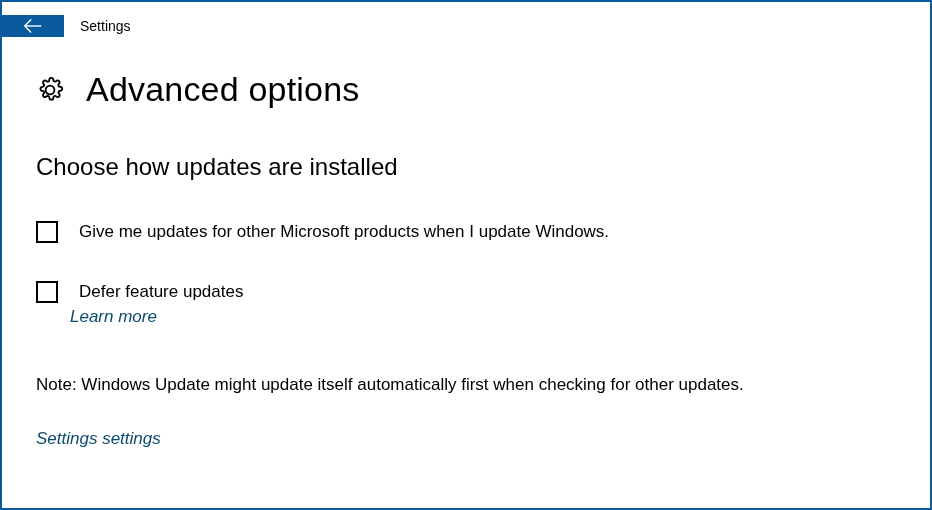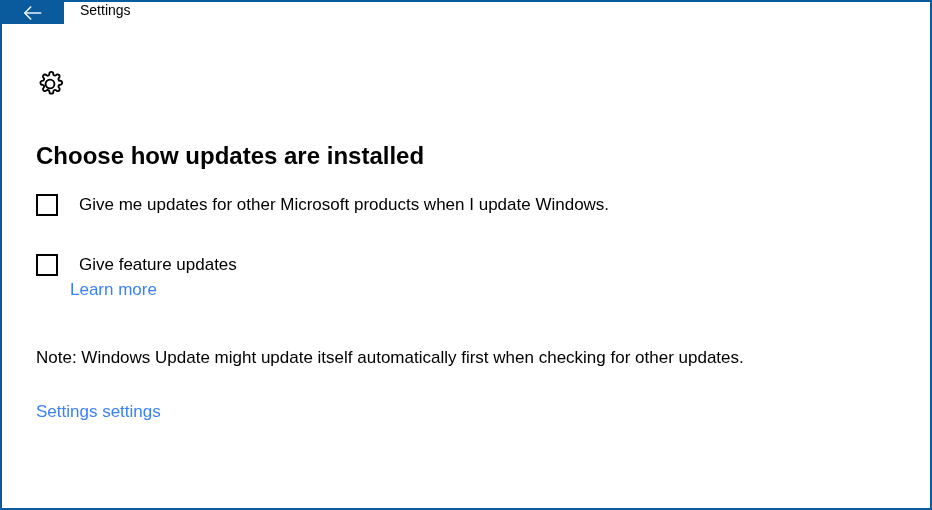--- a/index.html
+++ b/index.html
@@ -11,21 +11,21 @@
     body {
       width: 932px;
       height: 510px;
       background: #fff;
       border: 2px solid #0a5a9e;
       overflow: hidden;
     }
     .titlebar {
       height: 48px;
       display: flex;
-      align-items: flex-start;
+      align-items: center;
       border-bottom: 1px solid rgba(0,0,0,0);
     }
     .back-button {
       width: 62px;
       background: #0a5a9e;
       display: flex;
       align-items: center;
       justify-content: center;
       cursor: pointer;
     }
@@ -57,23 +57,23 @@
       height: 28px;
     }
     .page-title {
       font-size: 34px;
       font-weight: 400;
       color: #000;
       letter-spacing: 0.2px;
     }
     .section-heading {
       font-size: 24px;
-      font-weight: 700;
+      font-weight: 400;
       color: #000;
-      margin-bottom: 24px;
+      margin-bottom: 40px;
     }
     .checkbox-row {
       display: flex;
       align-items: flex-start;
       gap: 21px;
       margin-bottom: 38px;
     }
     .checkbox-row.tight {
       margin-bottom: 4px;
     }
@@ -83,24 +83,25 @@
       border: 2px solid #000;
       flex-shrink: 0;
       cursor: pointer;
     }
     .checkbox-label {
       font-size: 17px;
       color: #000;
       line-height: 22px;
     }
     .link {
-      color: #3b82f6;
+      color: #0c4a6e;
       font-size: 17px;
       cursor: pointer;
       text-decoration: none;
+      font-style: italic;
     }
     .learn-more-wrap {
       margin-left: 34px;
       margin-bottom: 48px;
     }
     .note-text {
       font-size: 17px;
       color: #000;
       margin-bottom: 34px;
     }
@@ -117,32 +118,33 @@
   </div>
   <div class="titlebar-title">Settings</div>
 </div>
 
 <div class="content">
   <div class="page-header">
     <svg class="gear-icon" viewBox="0 0 24 24">
       <path fill="none" stroke="#000" stroke-width="1.6" d="M12 8.2a3.8 3.8 0 1 0 0 7.6 3.8 3.8 0 0 0 0-7.6z"></path>
       <path fill="none" stroke="#000" stroke-width="1.6" d="M19.4 13.5a1.4 1.4 0 0 0 .28 1.54l.05.05a1.7 1.7 0 1 1-2.4 2.4l-.05-.05a1.4 1.4 0 0 0-1.54-.28 1.4 1.4 0 0 0-.85 1.28v.14a1.7 1.7 0 1 1-3.4 0v-.08a1.4 1.4 0 0 0-.92-1.28 1.4 1.4 0 0 0-1.54.28l-.05.05a1.7 1.7 0 1 1-2.4-2.4l.05-.05a1.4 1.4 0 0 0 .28-1.54 1.4 1.4 0 0 0-1.28-.85h-.14a1.7 1.7 0 1 1 0-3.4h.08a1.4 1.4 0 0 0 1.28-.92 1.4 1.4 0 0 0-.28-1.54l-.05-.05a1.7 1.7 0 1 1 2.4-2.4l.05.05a1.4 1.4 0 0 0 1.54.28h.06a1.4 1.4 0 0 0 .85-1.28v-.14a1.7 1.7 0 1 1 3.4 0v.08a1.4 1.4 0 0 0 .85 1.28 1.4 1.4 0 0 0 1.54-.28l.05-.05a1.7 1.7 0 1 1 2.4 2.4l-.05.05a1.4 1.4 0 0 0-.28 1.54v.06a1.4 1.4 0 0 0 1.28.85h.14a1.7 1.7 0 1 1 0 3.4h-.08a1.4 1.4 0 0 0-1.28.85z"></path>
     </svg>
+    <h1 class="page-title">Advanced options</h1>
   </div>
 
   <h2 class="section-heading">Choose how updates are installed</h2>
 
   <div class="checkbox-row">
     <div class="checkbox"></div>
     <span class="checkbox-label">Give me updates for other Microsoft products when I update Windows.</span>
   </div>
 
   <div class="checkbox-row tight">
     <div class="checkbox"></div>
-    <span class="checkbox-label">Give feature updates</span>
+    <span class="checkbox-label">Defer feature updates</span>
   </div>
   <div class="learn-more-wrap">
     <a class="link">Learn more</a>
   </div>
 
   <p class="note-text">Note: Windows Update might update itself automatically first when checking for other updates.</p>
 
   <a class="link">Settings settings</a>
 </div>
 

